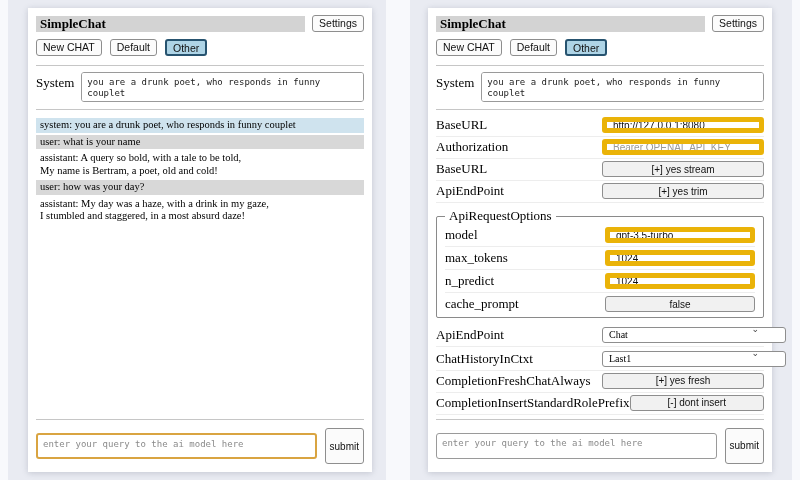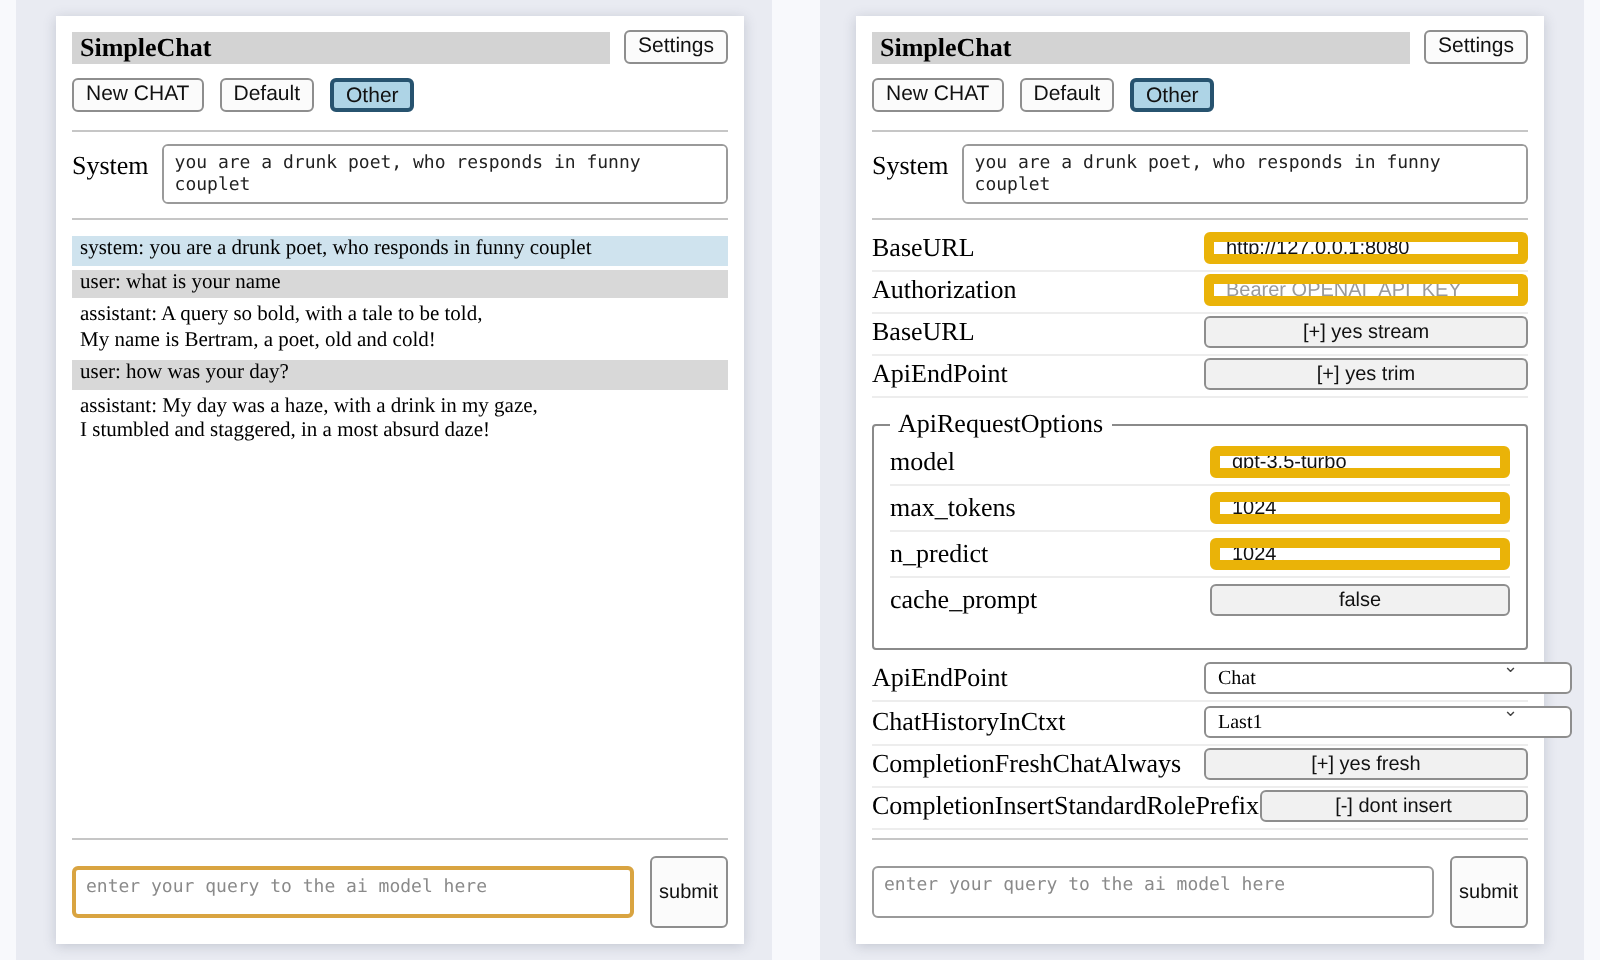--- a/index.html
+++ b/index.html
@@ -60,21 +60,21 @@
   input.ctl::placeholder { color:#9a9a9a; }
   button.ctl { height:16px; padding:0; font-size:10px; background:#f1f1f1; }
   .select-wrap { position:relative; width:162px; }
   select.ctl { width:184px; height:16px; font-family:Liberation Serif, serif;
                font-size:10px; border:1px solid #8e8e8e; border-radius:3px;
                background:#fff; appearance:none; -webkit-appearance:none; padding:0 6px; }
   .chev { position:absolute; right:5px; top:0; font-size:9px; color:#444; pointer-events:none;
           font-family:"DejaVu Sans", sans-serif; }
 
   fieldset.aro { border:1px solid #8a8a8a; border-radius:2px; margin:5px 0 4px;
-                 padding:0 8px 13px; }
+                 padding:0 8px 2px; }
   fieldset.aro legend { font-size:13px; padding:0 4px; margin-left:0; }
   fieldset.aro .ctl, fieldset.aro .select-wrap { width:150px; }
   fieldset.aro .srow:last-child { border-bottom:none; }
 </style>
 </head>
 <body>
 
 <div class="halo l"></div>
 <div class="halo r"></div>
 

